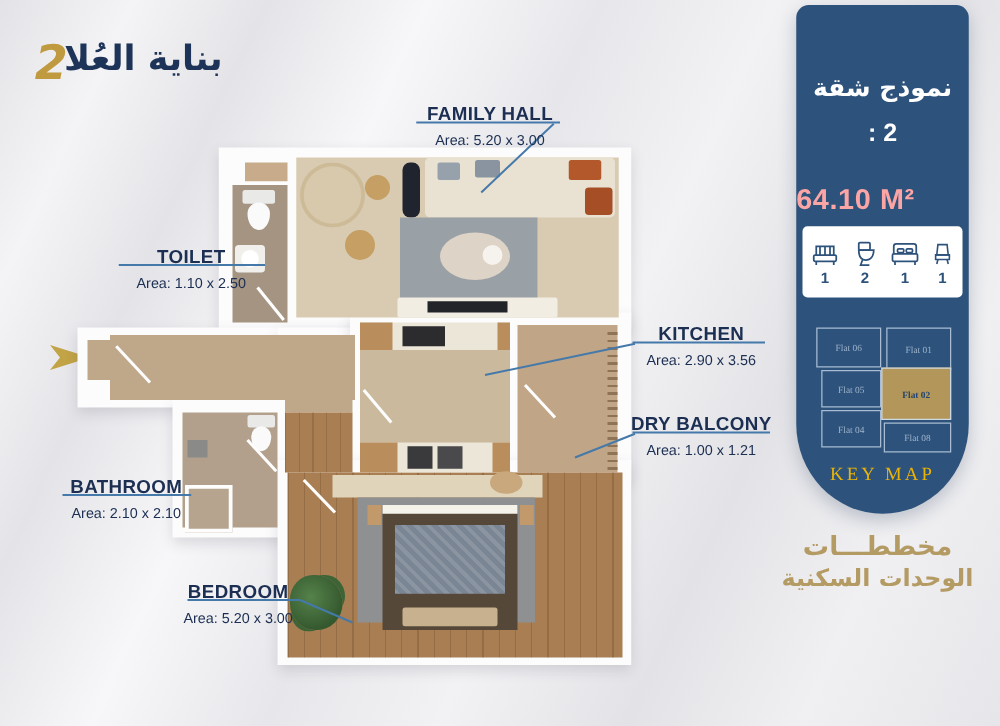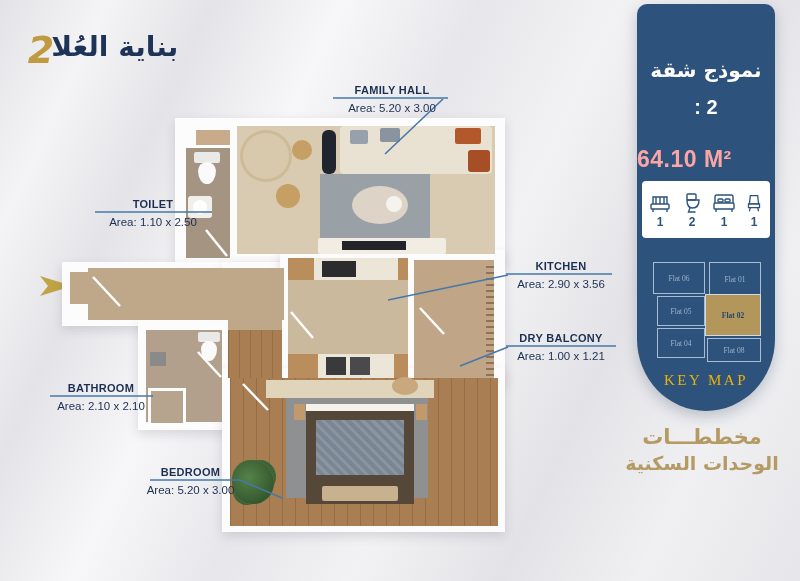--- a/index.html
+++ b/index.html
@@ -85,21 +85,21 @@
   .blanket{left:316px;top:420px;width:88px;height:55px;background:#7b8694;
     background-image:repeating-linear-gradient(45deg,rgba(255,255,255,.12) 0 3px,transparent 3px 7px);}
   .foot-bench{left:322px;top:486px;width:76px;height:15px;background:#c7b18e;border-radius:2px;}
   .nightstand-a{left:294px;top:404px;width:11px;height:16px;background:#c2996a;}
   .nightstand-b{left:416px;top:404px;width:11px;height:16px;background:#c2996a;}
   .plant{left:232px;top:460px;width:42px;height:44px;background:radial-gradient(circle at 40% 40%,#55824a,#35592f 70%);
     border-radius:46% 54% 50% 50%;box-shadow:8px -6px 0 -6px #3c6436,-6px 8px 0 -7px #3c6436;}
 
   
   .room-label{text-align:center;color:#1c2f52;line-height:1.1;}
-  .room-name{font-weight:700;font-size:11px;letter-spacing:.3px;margin-bottom:6px;white-space:nowrap;}
+  .room-name{font-weight:700;font-size:15px;letter-spacing:.3px;margin-bottom:6px;white-space:nowrap;}
   .room-area{font-size:11.5px;white-space:nowrap;}
   .lbl-family{left:333px;top:84px;width:118px;}
   .lbl-toilet{left:92px;top:198px;width:122px;}
   .lbl-kitchen{left:506px;top:260px;width:110px;}
   .lbl-balcony{left:502px;top:332px;width:118px;}
   .lbl-bath{left:45px;top:382px;width:112px;}
   .lbl-bed{left:128px;top:466px;width:125px;}
 
   
   .panel{left:637px;top:4px;width:138px;height:407px;background:#2d527b;

